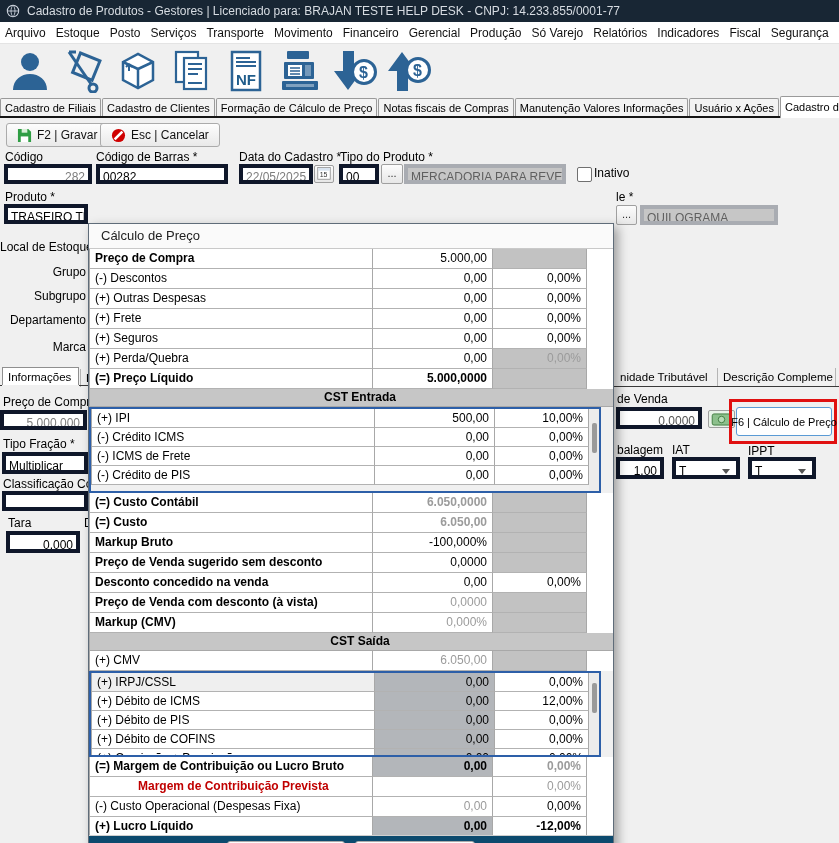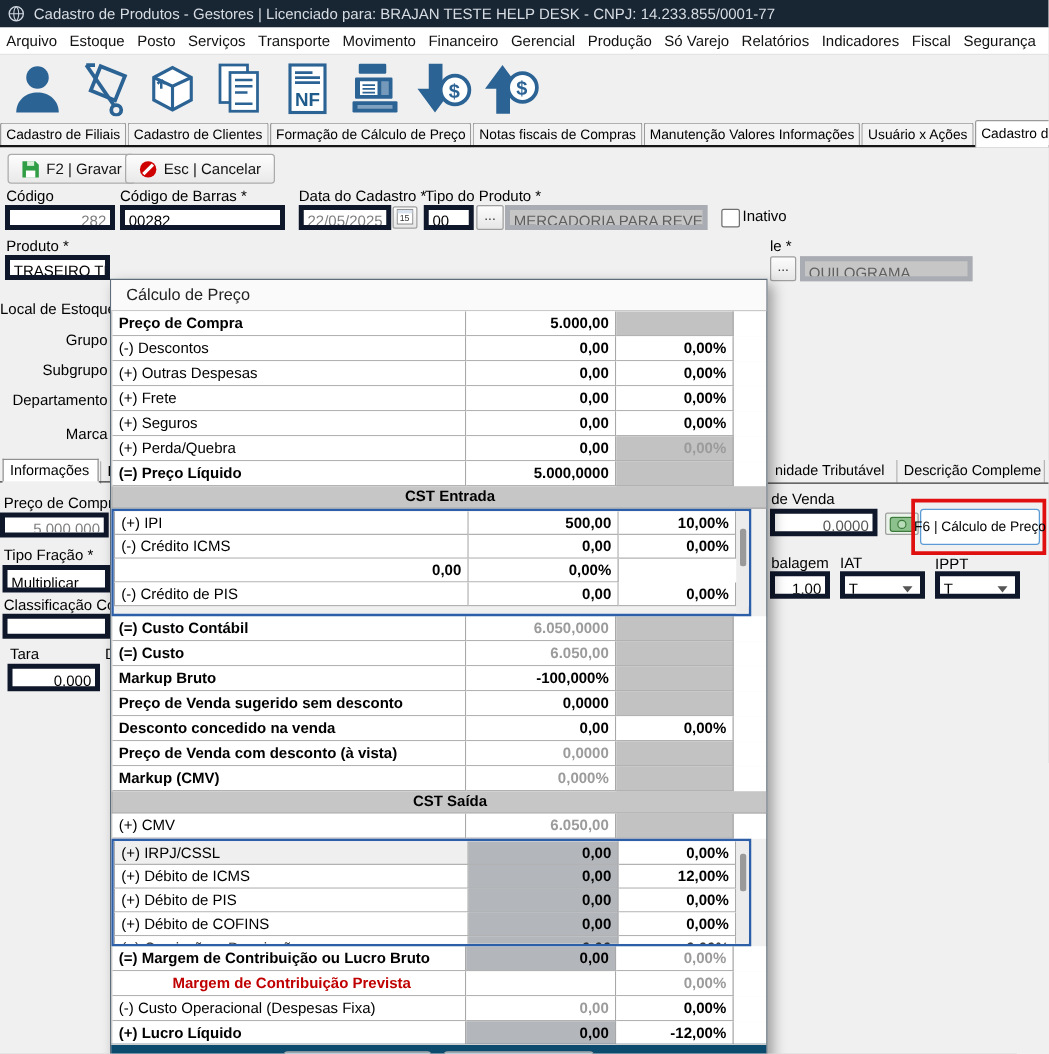--- a/index.html
+++ b/index.html
@@ -57,21 +57,21 @@
   .dialog{position:absolute;left:88px;top:190px;width:526px;height:648px;background:#f0f0f0;
           border:1px solid #5f6c79;box-shadow:4px 4px 10px rgba(0,0,0,0.35);box-sizing:border-box;margin-top:33px;}
   .dlg-title{height:24px;line-height:24px;background:#fafafa;border-bottom:1px solid #c9c9c9;
              font-size:13px;color:#222;padding-left:12px;}
   .dlg-body{position:absolute;left:0;top:25px;width:524px;bottom:34px;overflow:hidden;}
   .drow{display:grid;grid-template-columns:283px 120px 94px;height:20px;box-sizing:border-box;background:#fff;
         border-left:1px solid #a8a8a8;}
   .drow .c{border-right:1px solid #a8a8a8;border-bottom:1px solid #b2b2b2;font-size:12px;line-height:19px;
            overflow:hidden;white-space:nowrap;box-sizing:border-box;background:#fff;}
   .drow .lab{padding-left:5px;}
-  .drow .val,.drow .pct{text-align:right;padding-right:5px;font-weight:bold;}
+  .drow .val,.drow .pct{text-align:right;padding-right:5px;}
   .drow.sc{height:19px;}
   .drow.sc .c{line-height:18px;}
   .dsection{height:18px;line-height:17px;text-align:center;font-weight:bold;font-size:12px;
             background:#c6c6c6;border:1px solid #a8a8a8;border-top:none;width:542px;box-sizing:border-box;}
   .scrollwin{position:relative;width:512px;height:86px;border:2px solid #2d5fa8;box-sizing:border-box;
              overflow:hidden;background:#f0f0f0;}
   .scrollwin .gutter{position:absolute;right:0;top:0;bottom:0;width:10px;background:#ececec;}
   .scrollwin .thumb{position:absolute;right:2px;width:5px;height:30px;background:#9a9a9a;border-radius:2px;}
   
   .f-bold .lab{font-weight:bold;}
@@ -365,20 +365,21 @@
             <div class="c lab">(+) IPI</div>
             <div class="c val">500,00</div>
             <div class="c pct">10,00%</div>
           </div>
           <div class="drow sc">
             <div class="c lab">(-) Crédito ICMS</div>
             <div class="c val">0,00</div>
             <div class="c pct">0,00%</div>
           </div>
           <div class="drow sc">
+            <div class="c lab">(-) ICMS de Frete</div>
             <div class="c val">0,00</div>
             <div class="c pct">0,00%</div>
           </div>
           <div class="drow sc">
             <div class="c lab">(-) Crédito de PIS</div>
             <div class="c val">0,00</div>
             <div class="c pct">0,00%</div>
           </div>
           <div class="gutter"></div>
           <div class="thumb" style="top: 14px;"></div>

